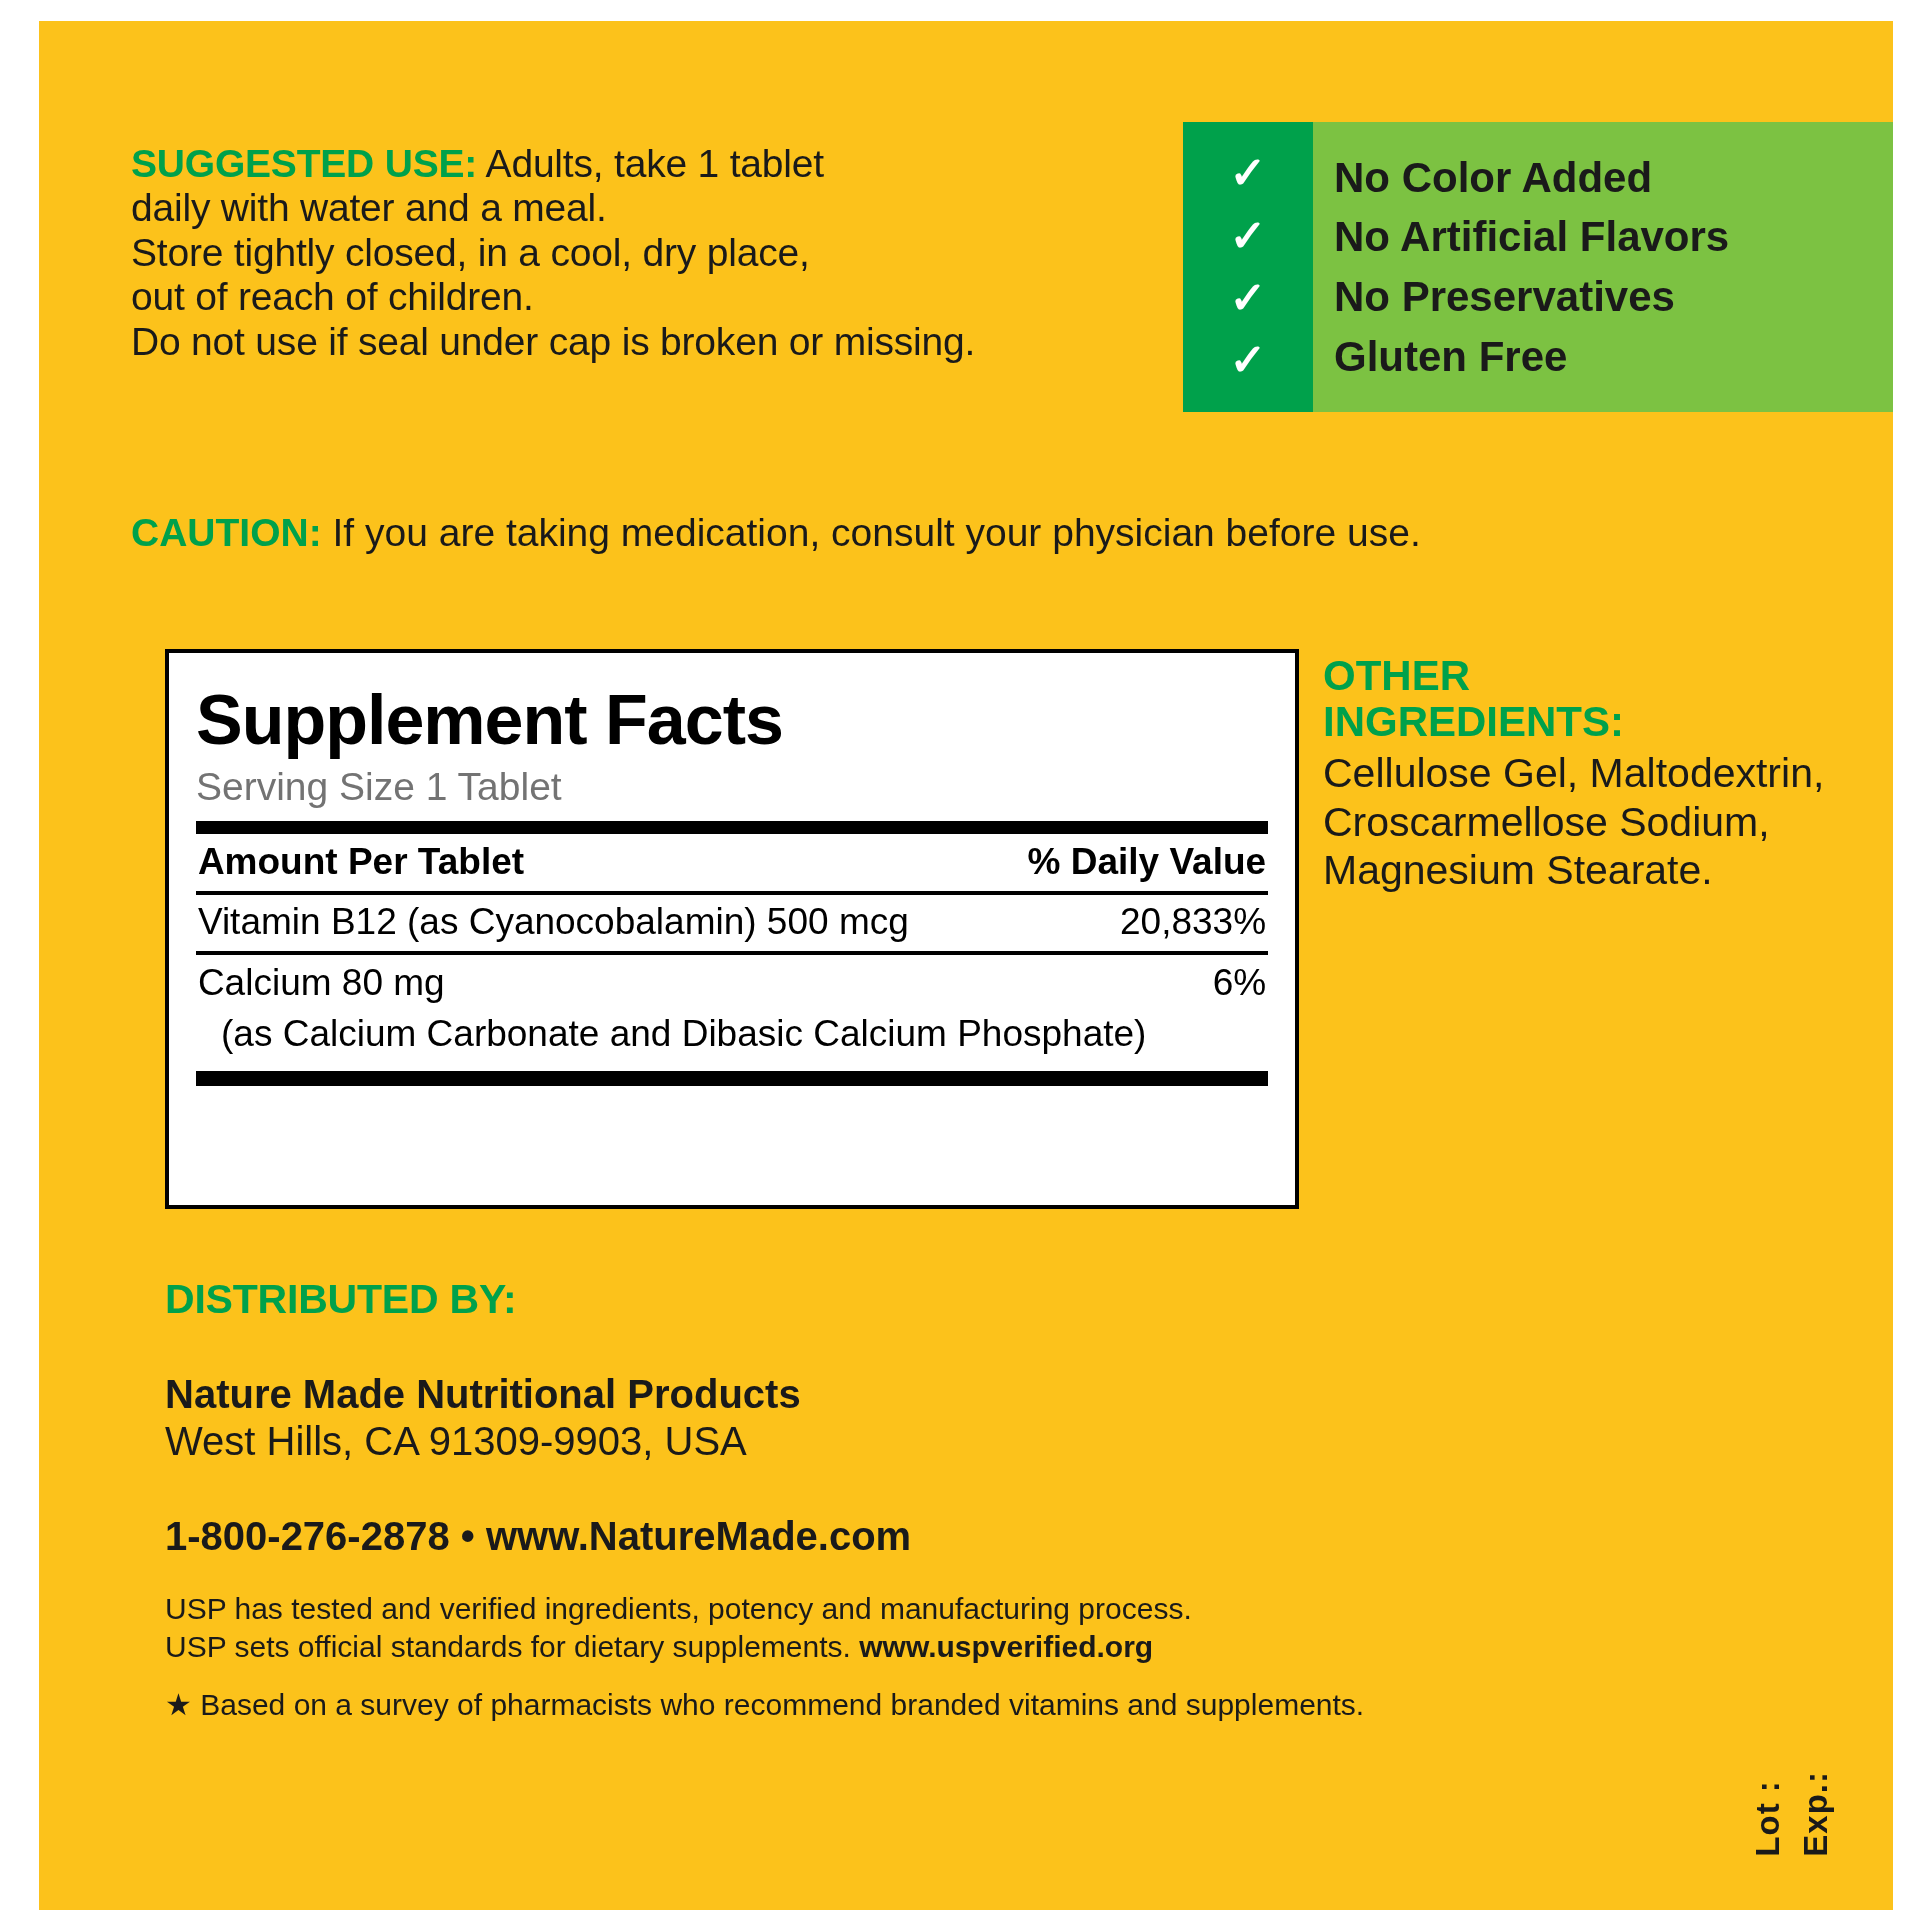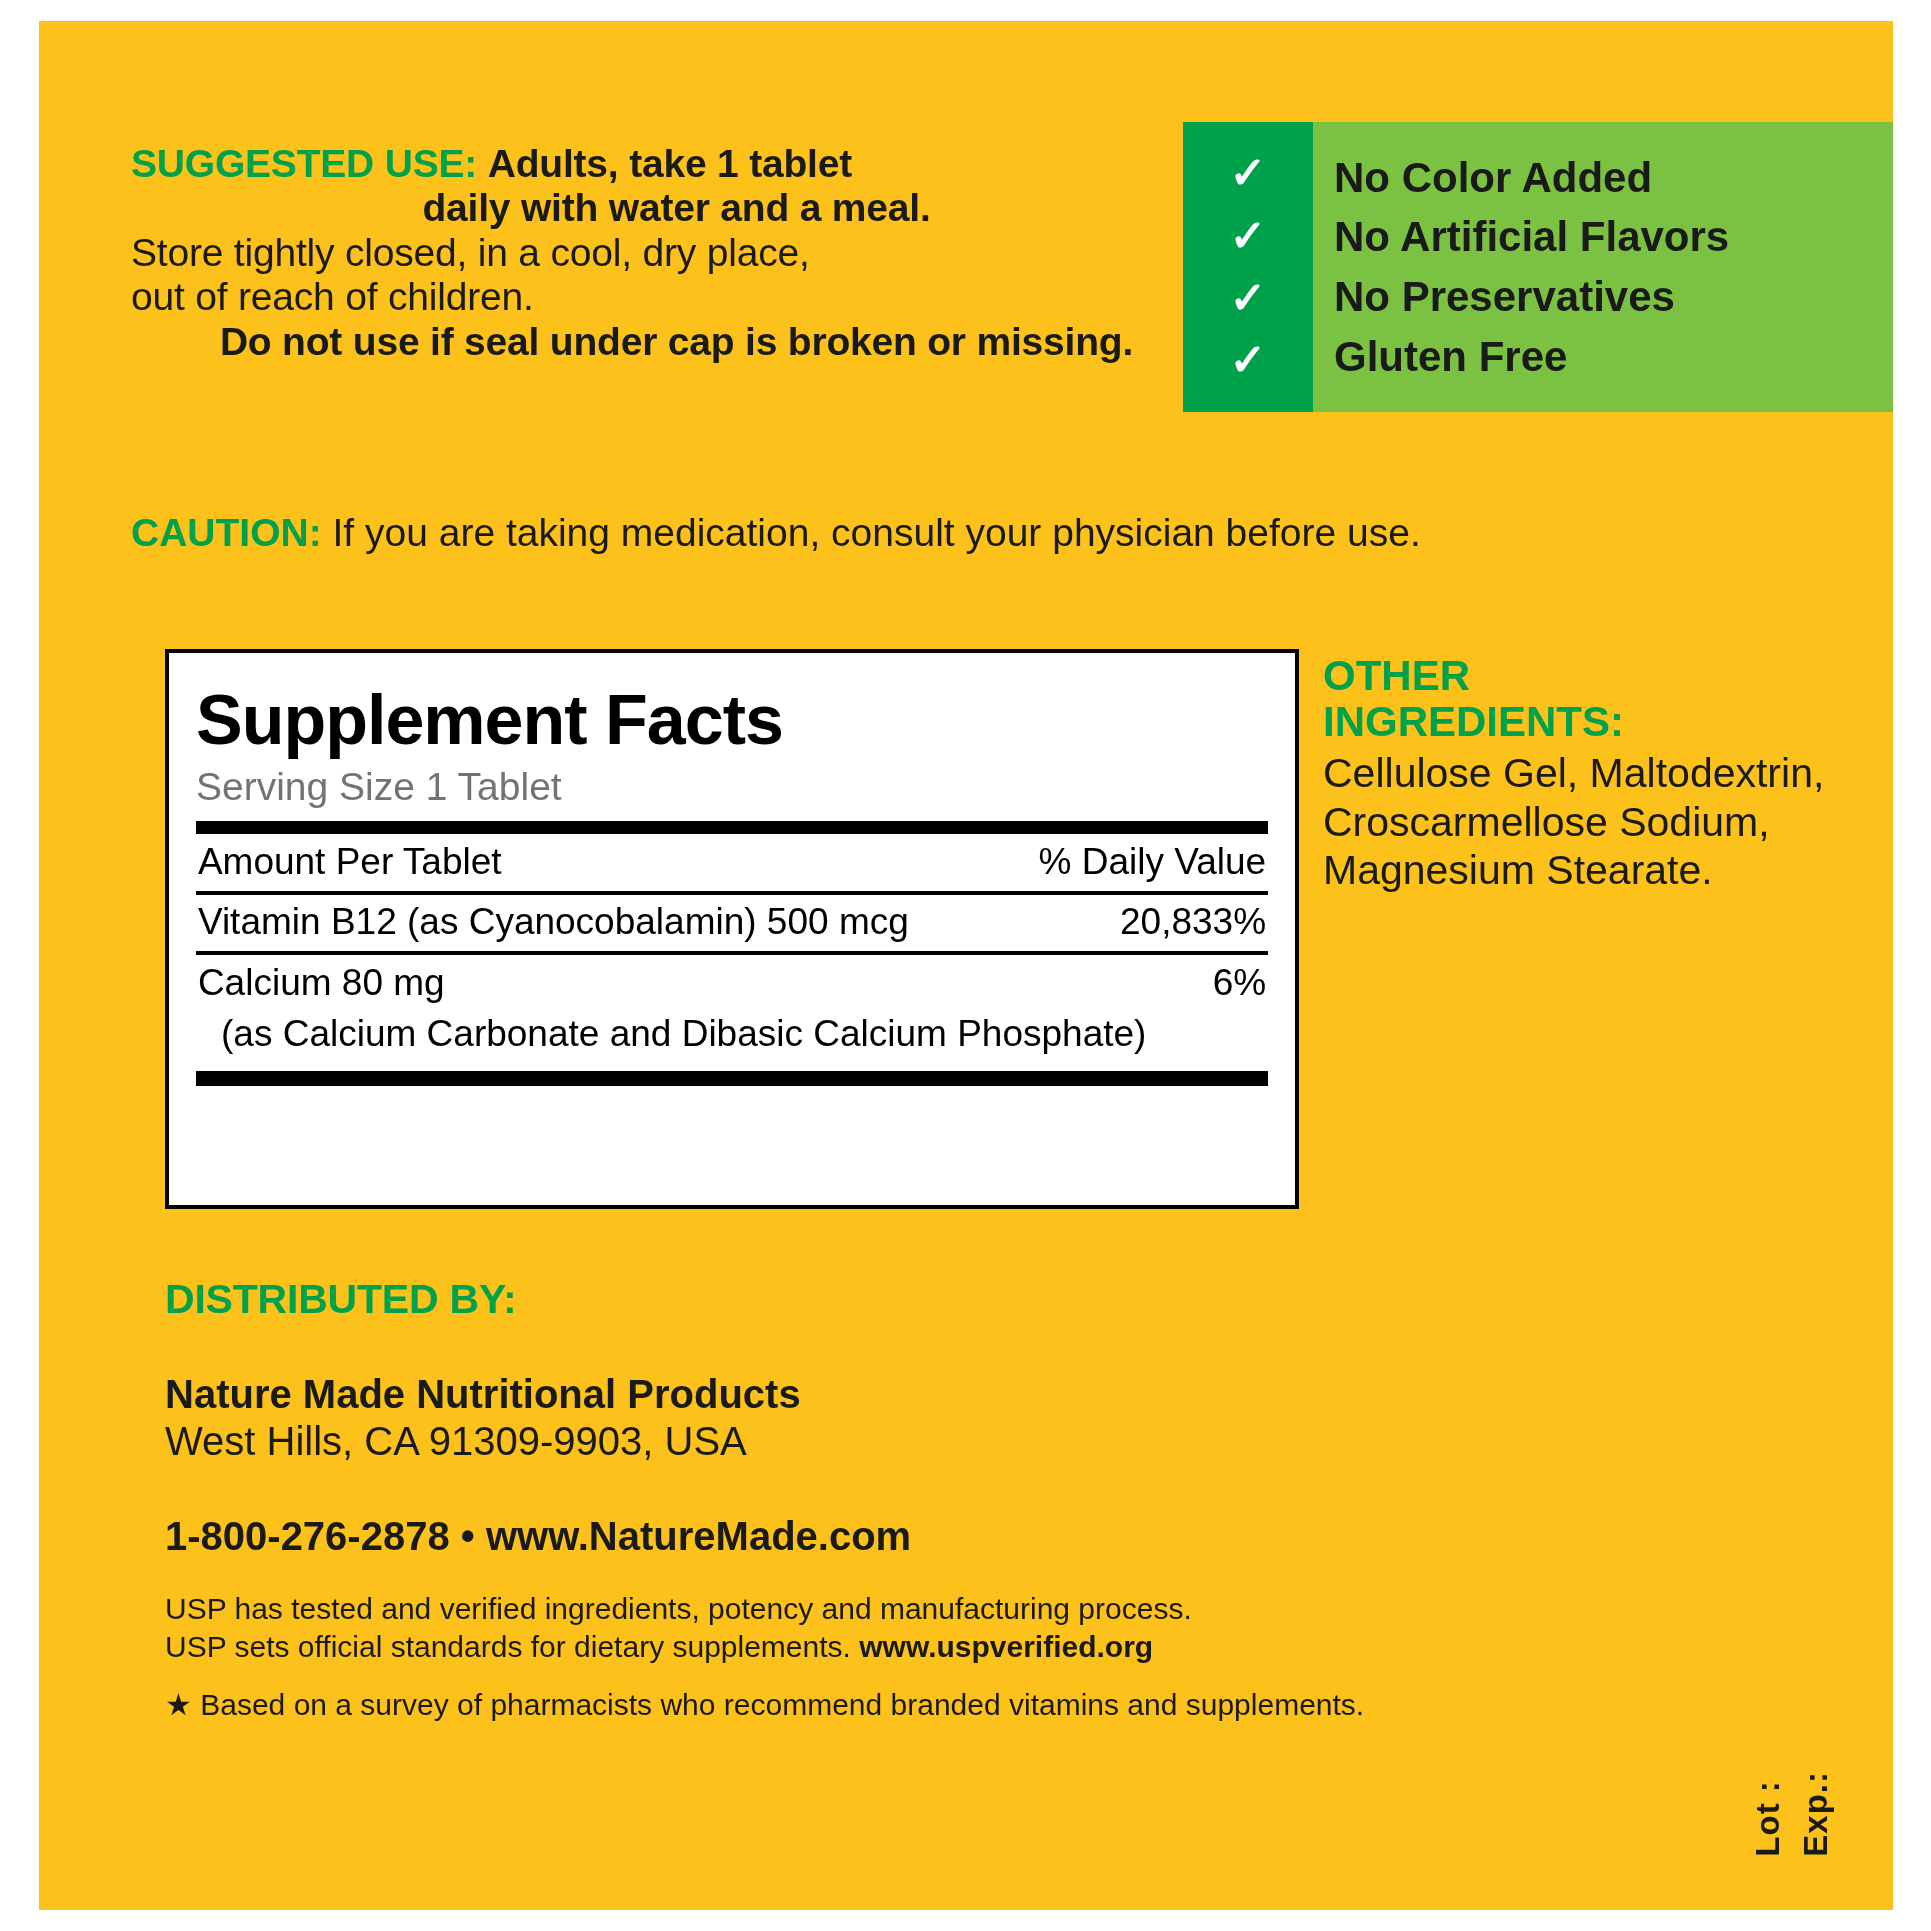--- a/index.html
+++ b/index.html
@@ -30,21 +30,21 @@
     top: 121px;
     width: 1091px;
   }
   .line {
     font-size: 39px;
     line-height: 1.14;
     color: #1a1a1a;
     letter-spacing: -0.2px;
     white-space: nowrap;
   }
-  .bold { font-weight: bold; text-align: center; }
+  .bold { font-weight: normal; }
   .green { color: #00a14b; font-weight: bold; }
 
   .caution-line {
     position: absolute;
     left: 92px;
     top: 490px;
     font-size: 39px;
     color: #1a1a1a;
     white-space: nowrap;
   }
@@ -130,21 +130,21 @@
     margin-top: 7.7px;
   }
   .row {
     display: flex;
     justify-content: space-between;
     align-items: baseline;
     font-size: 37px;
     color: #000;
     padding: 6.8px 1.9px 7.7px 1.9px;
   }
-  .row.hdr { font-weight: normal; align-items: flex-end; }
+  .row.hdr { font-weight: bold; align-items: flex-end; }
   .sub-row {
     font-size: 37px;
     color: #000;
     padding: 1.9px 1.9px 7.7px 25px;
   }
 
   
   .other-ing {
     position: absolute;
     left: 1284px;

